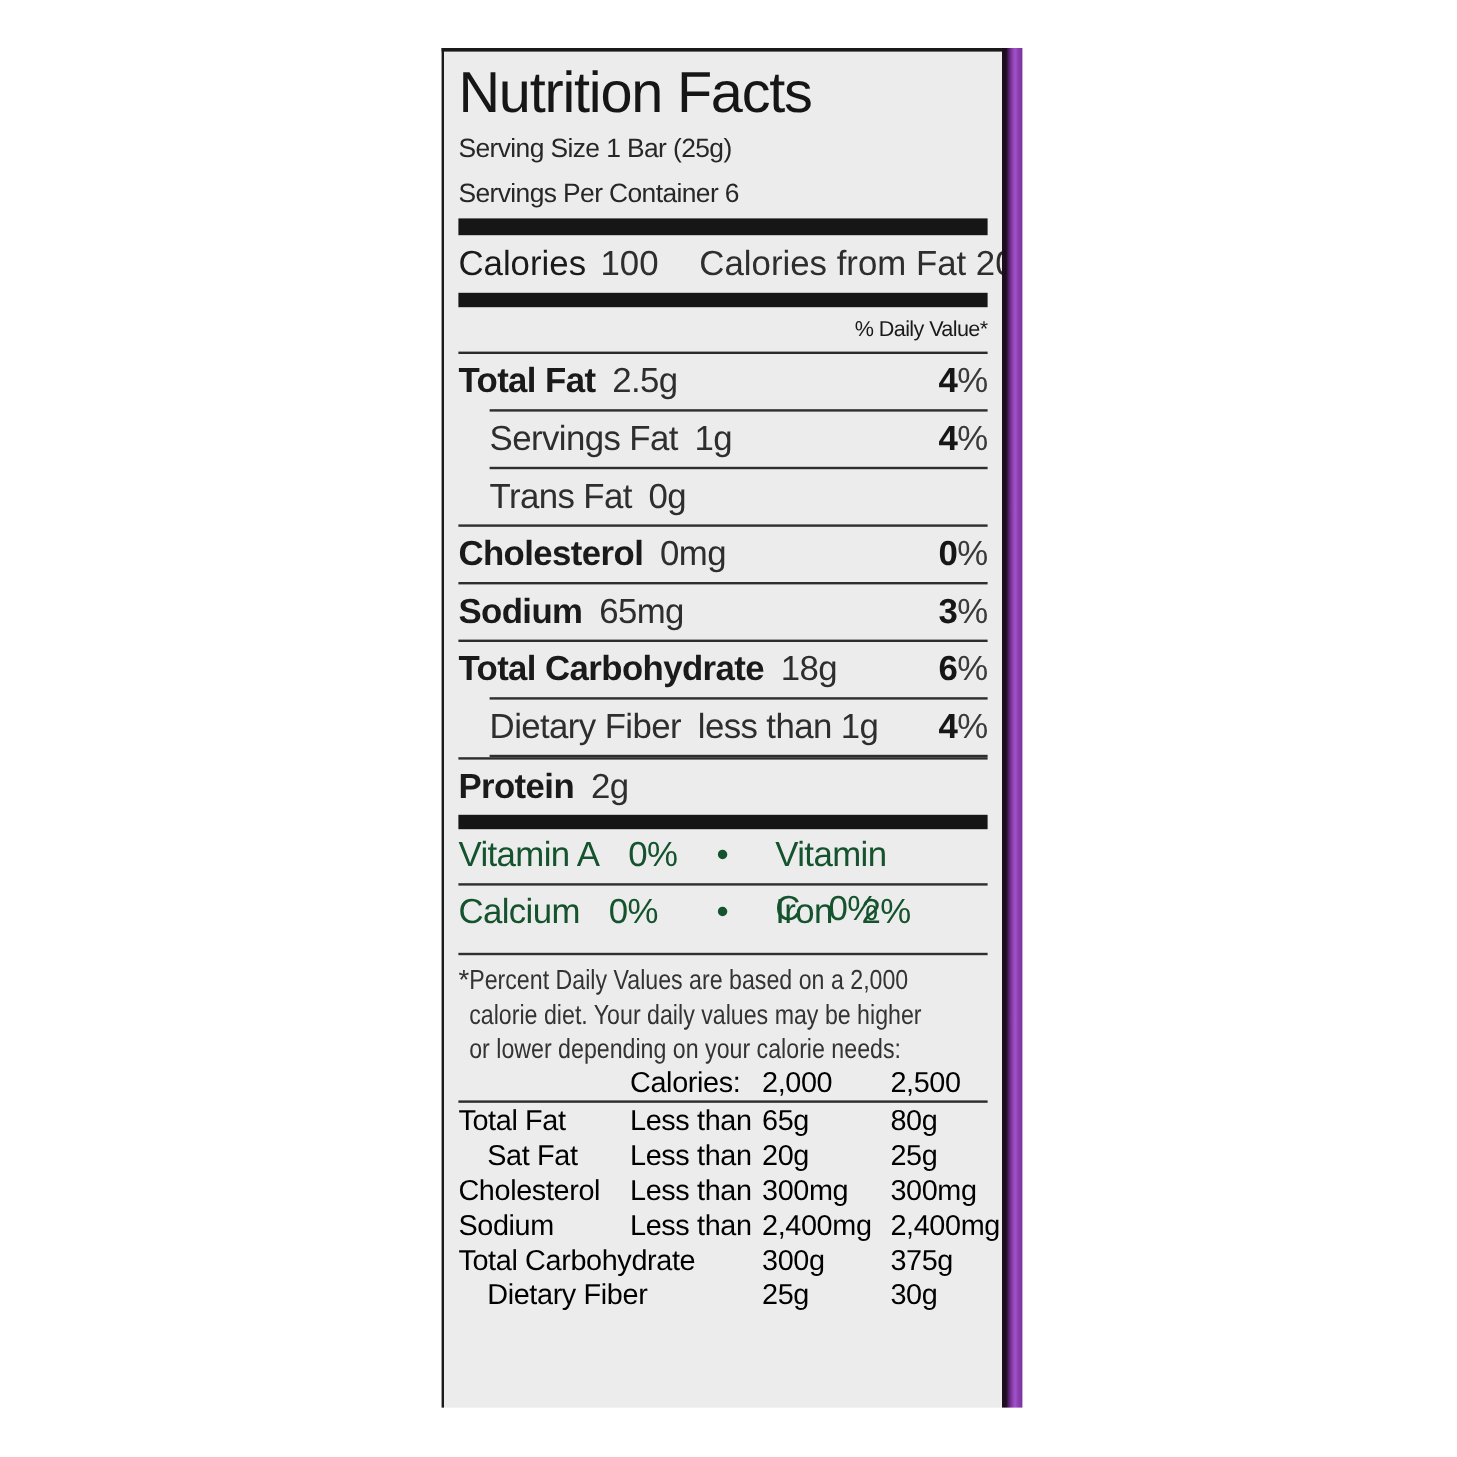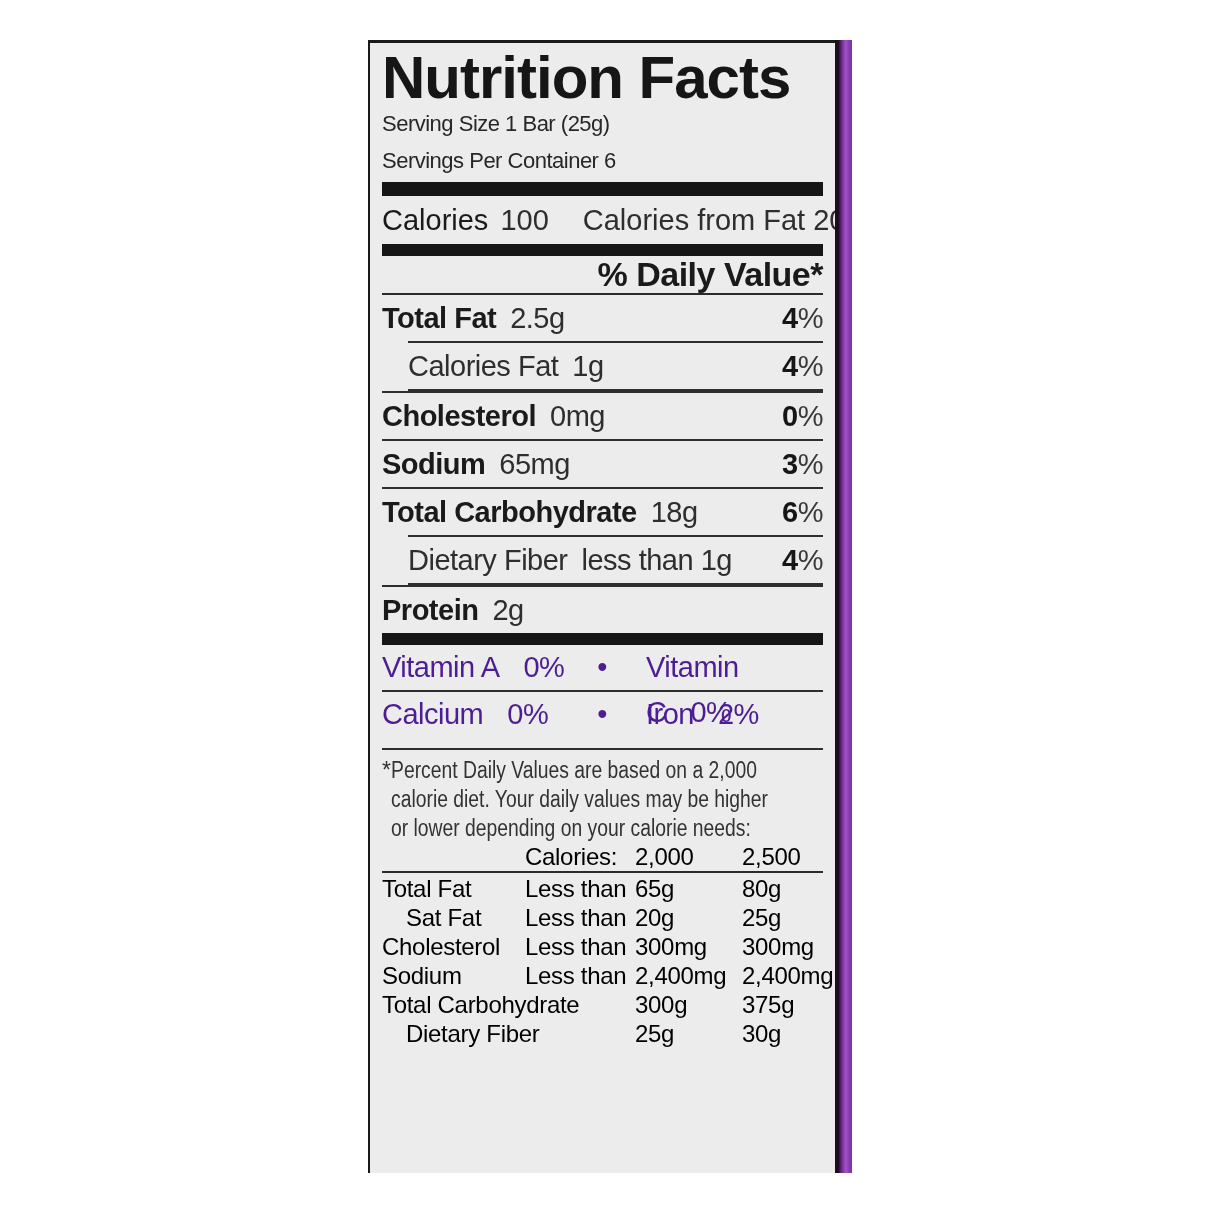--- a/index.html
+++ b/index.html
@@ -14,49 +14,49 @@
     border-left:2px solid #1a1a1a;
     padding:0 12px;
     color:#2e2e2e;
     overflow:hidden;
   }
   .pkg-edge {
     width:17px; height:100%;
     background:linear-gradient(90deg,#1c0c1e 0%,#1c0c1e 20%,#5a2170 34%,#8a3cae 50%,#a154c6 64%,#8a3cae 82%,#7c32a0 100%);
   }
 
-  .nf-title { margin-top:8px; font-size:60px; font-weight:bold; letter-spacing:-1px; line-height:54px; color:#161616; }
+  .nf-title { margin-top:8px; font-size:48px; font-weight:normal; letter-spacing:-1px; line-height:54px; color:#161616; }
   .serving-line { font-size:22px; line-height:37px; letter-spacing:-0.5px; color:#272727; white-space:nowrap; }
 
   .bar-thick { height:14px; background:#161616; margin-top:3px; }
   .bar-mid   { height:12px; background:#161616; }
 
   .amount-line { font-size:24px; font-weight:bold; line-height:34px; color:#1a1a1a; border-bottom:2px solid #2b2b2b; }
 
   .calories-row { font-size:29px; line-height:48px; white-space:nowrap; }
   .calories-row .b { font-weight:normal; color:#1a1a1a; }
   .calories-row .cal-val { margin-left:12px; }
   .calories-row .cal-fat { margin-left:34px; }
 
-  .dv-header { font-size:34px; font-weight:bold; text-align:right; line-height:37px; color:#1a1a1a; letter-spacing:-0.5px; }
+  .dv-header { font-size:18px; font-weight:normal; text-align:right; line-height:37px; color:#1a1a1a; letter-spacing:-0.5px; }
 
   .hairline { height:2px; background:#2b2b2b; }
   .sep { height:2px; background:#2e2e2e; }
   .sep.ind { margin-left:26px; }
 
   .nrow { height:46px; line-height:46px; font-size:29px; display:flex; letter-spacing:-0.5px; }
   .nrow .nname { color:#2e2e2e; }
   .nrow.main .nname { font-weight:bold; color:#1a1a1a; }
   .nrow.sub { padding-left:26px; }
   .nrow .nval { margin-left:14px; color:#2e2e2e; }
   .nrow .ndv { margin-left:auto; }
   .nrow .ndv .num { font-weight:bold; color:#161616; }
   .nrow .ndv .unit { font-weight:normal; color:#3a3a3a; }
 
-  .vrow { display:grid; grid-template-columns:200px 40px 1fr; font-size:29px; letter-spacing:-0.5px; color:#4c1d95; }
+  .vrow { display:grid; grid-template-columns:200px 40px 1fr; font-size:29px; letter-spacing:-0.5px; color:#14532d; }
   .vrow.first { height:45px; line-height:45px; }
   .vrow.second { height:56px; line-height:44px; }
   .vrow .bullet { text-align:center; }
   .vrow .vright { padding-left:24px; }
   .vcell .vval { margin-left:24px; }
 
   .footnote { display:flex; padding-top:6px; font-size:23px; line-height:29px; color:#333333; }
   .fn-marker { width:14px; }
   .fn-line { white-space:nowrap; transform:scaleX(0.84); transform-origin:0 50%; }
 
@@ -90,26 +90,30 @@
       <div class="hairline"></div>
 
       <div class="nrow main">
         <span class="nname">Total Fat</span>
         <span class="nval">2.5g</span>
         <span class="ndv"><span class="num">4</span><span class="unit">%</span></span>
       </div>
       <div class="sep ind"></div>
 
       <div class="nrow sub">
-        <span class="nname">Calories Fat</span>
+        <span class="nname">Servings Fat</span>
         <span class="nval">1g</span>
         <span class="ndv"><span class="num">4</span><span class="unit">%</span></span>
       </div>
       <div class="sep ind"></div>
 
+      <div class="nrow sub">
+        <span class="nname">Trans Fat</span>
+        <span class="nval">0g</span>
+      </div>
       <div class="sep"></div>
 
       <div class="nrow main">
         <span class="nname">Cholesterol</span>
         <span class="nval">0mg</span>
         <span class="ndv"><span class="num">0</span><span class="unit">%</span></span>
       </div>
       <div class="sep"></div>
 
       <div class="nrow main">

